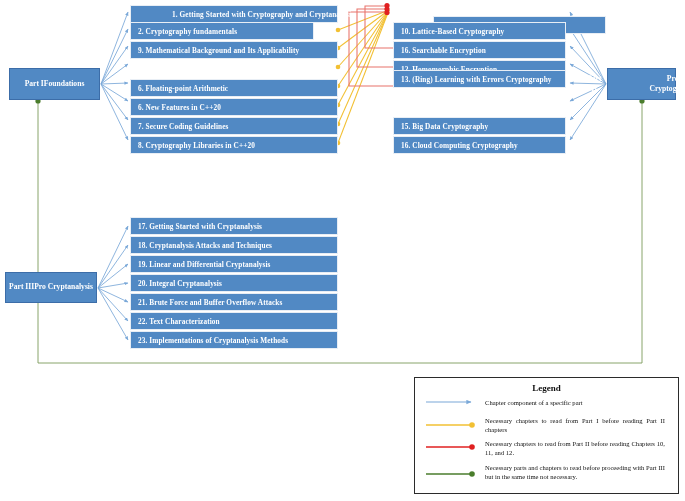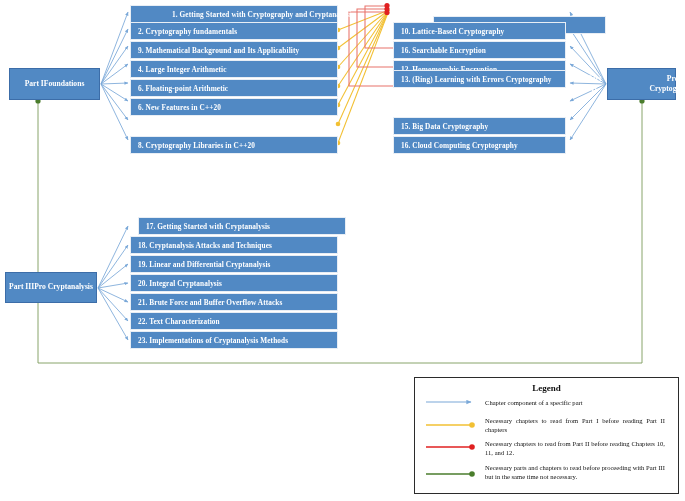--- a/index.html
+++ b/index.html
@@ -175,36 +175,36 @@
     <span>Part II</span>
     <span>Pro Cryptography</span>
   </div>
 
   <div class="part-box" style="left:5px; top:272px; width:92px; height:31px;">
     <span>Part III</span>
     <span>Pro Cryptanalysis</span>
   </div>
 
   <div class="chapter-box" style="left:130px; top:5px;   width:208px; height:18px;padding-left:41px;">1. Getting Started with Cryptography and Cryptanalysis</div>
-  <div class="chapter-box" style="left:130px; top:22px;  width:208px; height:18px;">2. Cryptography fundamentals</div>
+  <div class="chapter-box" style="left:130px; top:22px;  width:184px; height:18px;">2. Cryptography fundamentals</div>
   <div class="chapter-box" style="left:130px; top:41px;  width:208px; height:18px;">9. Mathematical Background and Its Applicability</div>
-  <div class="chapter-box" style="left:130px; top:60px;  width:208px; height:18px;">4. Large Integer Arithmetic</div>
   <div class="chapter-box" style="left:130px; top:79px;  width:208px; height:18px;">6. Floating-point Arithmetic</div>
   <div class="chapter-box" style="left:130px; top:98px;  width:208px; height:18px;">6. New Features in C++20</div>
+  <div class="chapter-box" style="left:130px; top:117px; width:208px; height:18px;">7. Secure Coding Guidelines</div>
   <div class="chapter-box" style="left:130px; top:136px; width:208px; height:18px;">8. Cryptography Libraries in C++20</div>
 
   <div class="chapter-box" style="left:393px; top:16px;   width:173px; height:18px;margin-left:40px;">9.  Elliptic-Curve Cryptography</div>
   <div class="chapter-box" style="left:393px; top:22px;  width:173px; height:18px;">10. Lattice-Based Cryptography</div>
   <div class="chapter-box" style="left:393px; top:41px;  width:173px; height:18px;">16. Searchable Encryption</div>
   <div class="chapter-box" style="left:393px; top:60px;  width:173px; height:18px;">12. Homomorphic Encryption</div>
   <div class="chapter-box" style="left:393px; top:70px;  width:173px; height:18px;">13. (Ring) Learning with Errors Cryptography</div>
   <div class="chapter-box" style="left:393px; top:117px; width:173px; height:18px;">15. Big Data Cryptography</div>
   <div class="chapter-box" style="left:393px; top:136px; width:173px; height:18px;">16. Cloud Computing Cryptography</div>
 
-  <div class="chapter-box" style="left:130px; top:217px; width:208px; height:18px;margin-left:8px;">17. Getting Started with Cryptanalysis</div>
+  <div class="chapter-box" style="left:130px; top:217px; width:208px; height:18px;">17. Getting Started with Cryptanalysis</div>
   <div class="chapter-box" style="left:130px; top:236px; width:208px; height:18px;">18. Cryptanalysis Attacks and Techniques</div>
   <div class="chapter-box" style="left:130px; top:255px; width:208px; height:18px;">19. Linear and Differential Cryptanalysis</div>
   <div class="chapter-box" style="left:130px; top:274px; width:208px; height:18px;">20. Integral Cryptanalysis</div>
   <div class="chapter-box" style="left:130px; top:293px; width:208px; height:18px;">21. Brute Force and Buffer Overflow Attacks</div>
   <div class="chapter-box" style="left:130px; top:312px; width:208px; height:18px;">22. Text Characterization</div>
   <div class="chapter-box" style="left:130px; top:331px; width:208px; height:18px;">23. Implementations of Cryptanalysis Methods</div>
 
   <div id="legend">
     <div id="legend-title">Legend</div>
 

